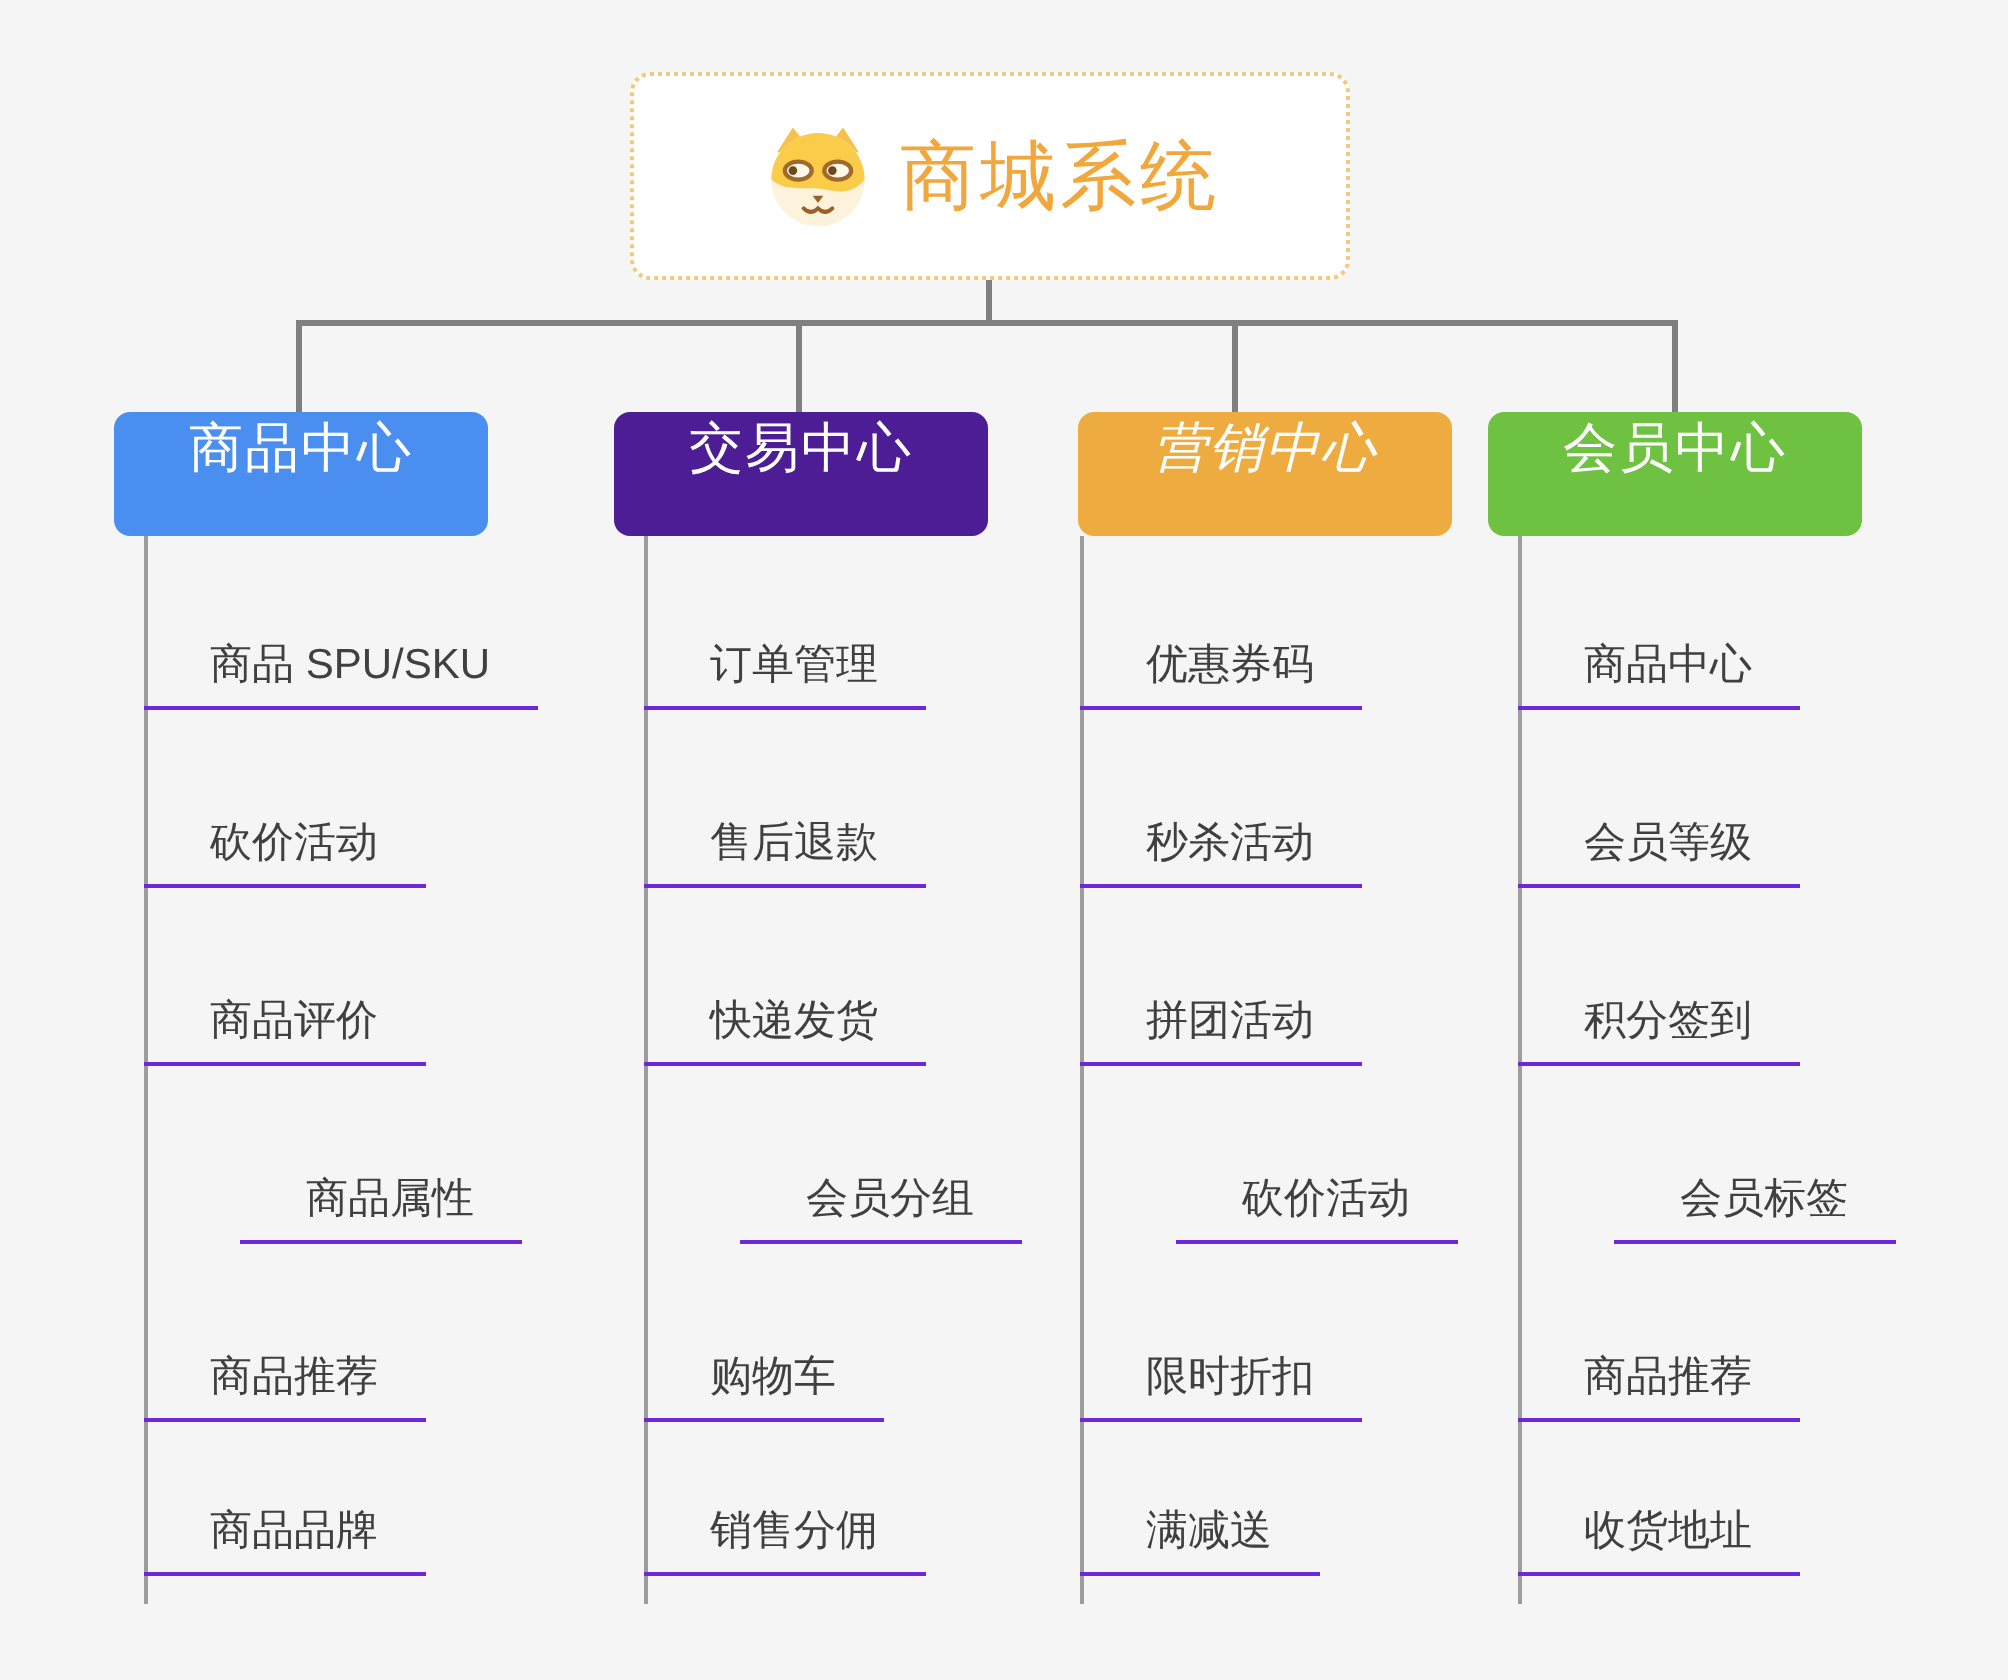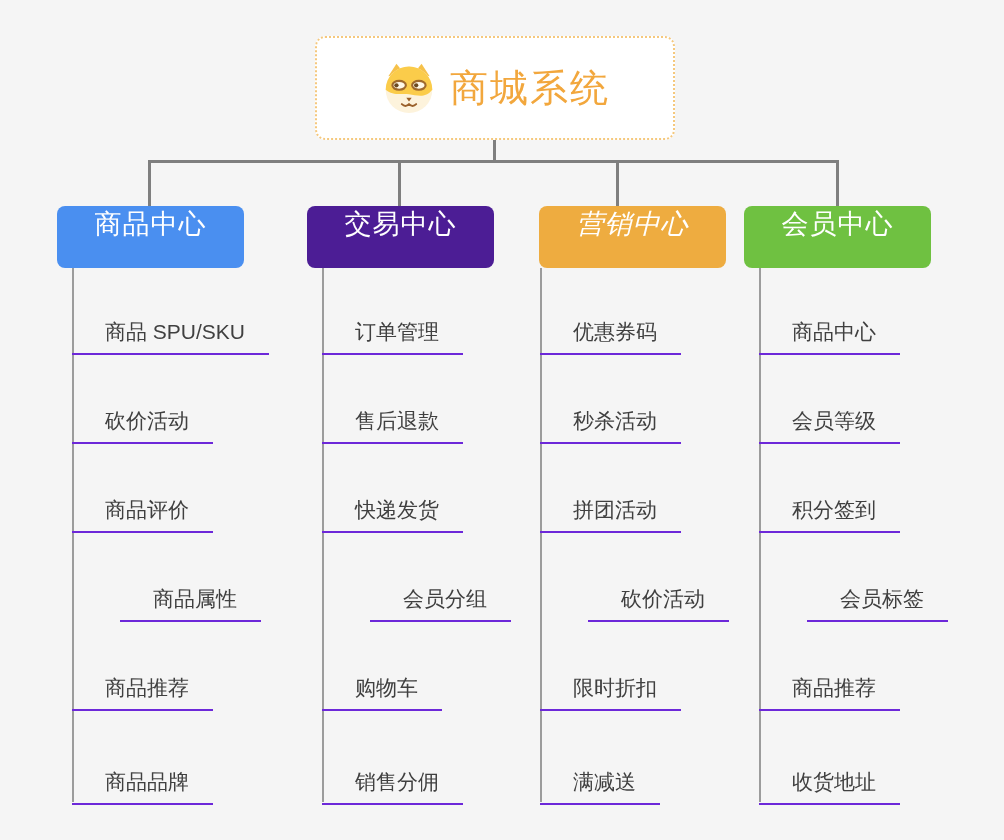--- a/index.html
+++ b/index.html
@@ -62,21 +62,21 @@
   }
   .col-1 .leaf{left:72px;}
   .col-2 .leaf{left:322px;}
   .col-3 .leaf{left:540px;}
   .col-4 .leaf{left:759px;}
   .leaf-row-0{top:311px;}
   .leaf-row-1{top:400px;}
   .leaf-row-2{top:489px;}
   .leaf-row-3{top:578px;margin-left:48px;}
   .leaf-row-4{top:667px;font-family:Liberation Serif, serif;}
-  .leaf-row-5{top:761px;}
+  .leaf-row-5{top:744px;}
 </style>
 </head>
 <body>
 
 <div class="canvas">
 
   <div class="line root-trunk"></div>
   <div class="line bus"></div>
   <div class="line drop drop-1"></div>
   <div class="line drop drop-2"></div>

